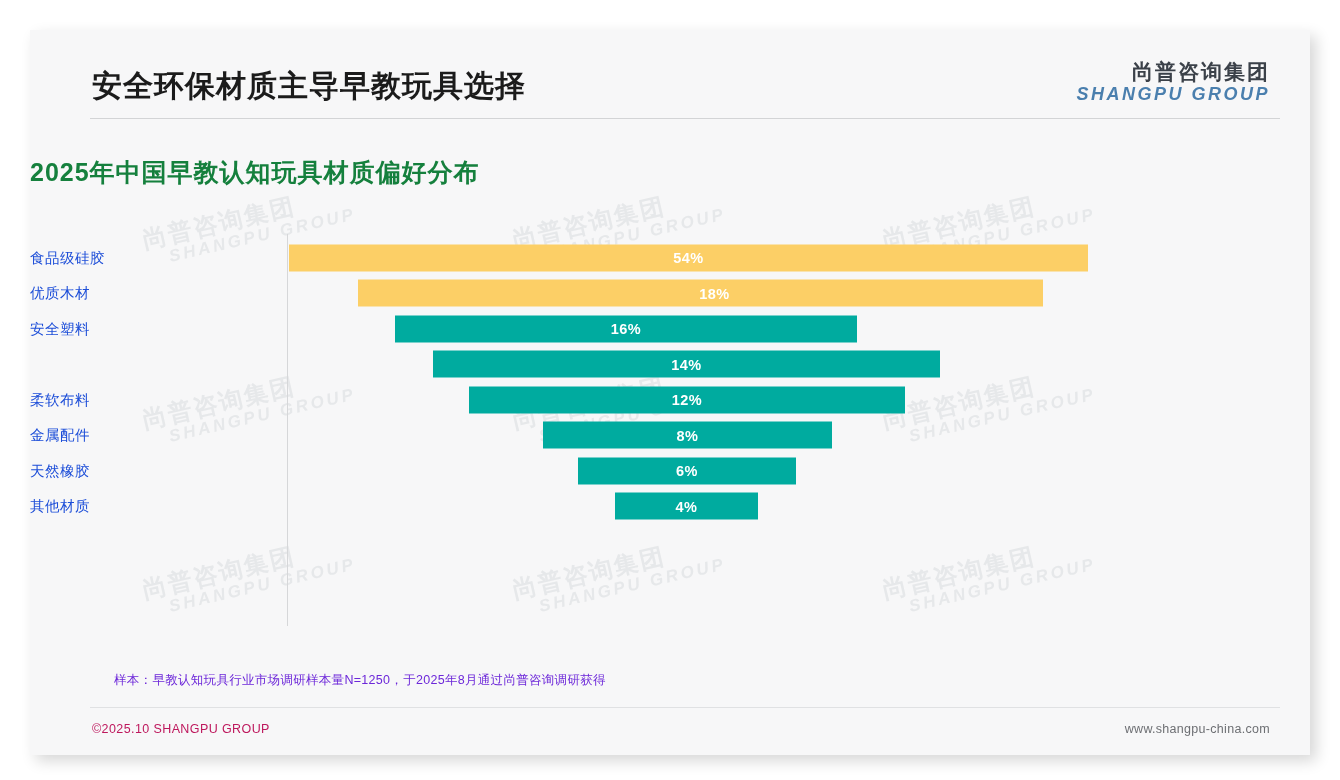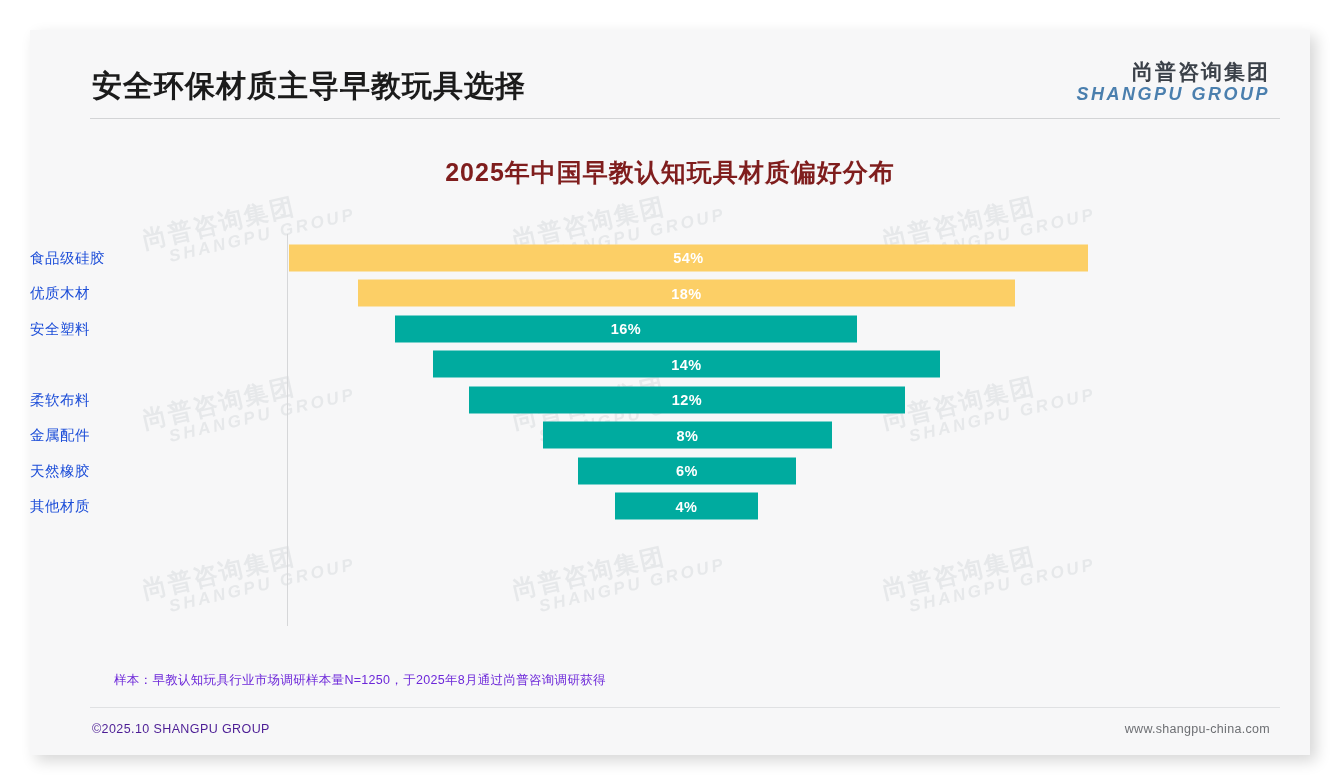--- a/index.html
+++ b/index.html
@@ -89,23 +89,23 @@
 
   
   .chart-wrap{
     position:absolute;
     left:0;top:100px;right:0;bottom:100px;
     z-index:2;
   }
   .chart-title{
     position:absolute;
     left:0;right:0;top:26px;
-    text-align:center;
+    text-align:left;
     font-size:25px;font-weight:bold;
-    color:#7f1d1d;
+    color:#15803d;
     letter-spacing:1px;
   }
   .plot{
     position:absolute;
     left:0;top:110px;
     right:0;
     height:390px;
   }
   .axis-line{
     position:absolute;
@@ -161,21 +161,21 @@
   .footer-rule{
     position:absolute;
     left:60px;right:30px;top:0;
     height:1px;
     background:#e0e1e3;
   }
   .footer-left{
     position:absolute;
     left:62px;top:15px;
     font-size:12.5px;
-    color:#4c1d95;
+    color:#be185d;
     letter-spacing:.4px;
   }
   .footer-right{
     position:absolute;
     right:40px;top:15px;
     font-size:12.5px;
     color:#6d6f73;
     letter-spacing:.3px;
   }
 </style>
@@ -239,21 +239,21 @@
 
       <div class="row">
         <div class="cat-label">食品级硅胶</div>
         <div class="bar" style="left:259px;width:799px;background:#fccf66;">
           <span class="val">54%</span>
         </div>
       </div>
 
       <div class="row">
         <div class="cat-label">优质木材</div>
-        <div class="bar" style="left:328px;width:657px;background:#fccf66;">
+        <div class="bar" style="left:328px;width:657px;background:#fccf66;padding-left:28px;">
           <span class="val">18%</span>
         </div>
       </div>
 
       <div class="row">
         <div class="cat-label">安全塑料</div>
         <div class="bar" style="left:365px;width:462px;background:#00ab9f;">
           <span class="val">16%</span>
         </div>
       </div>

